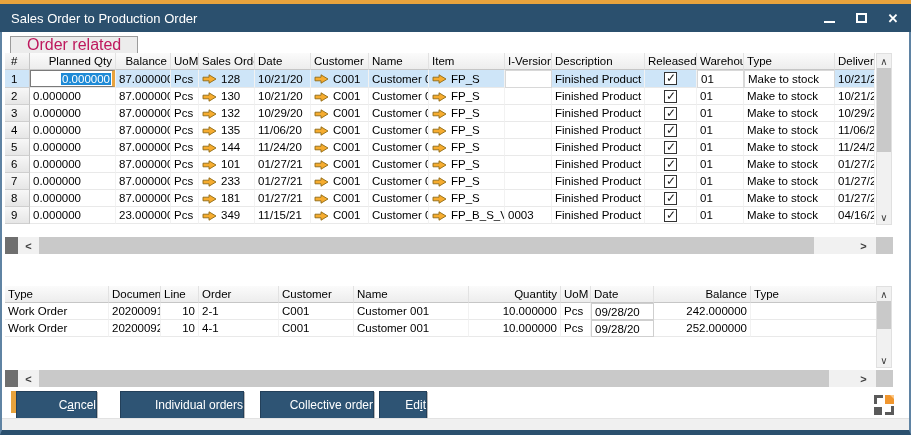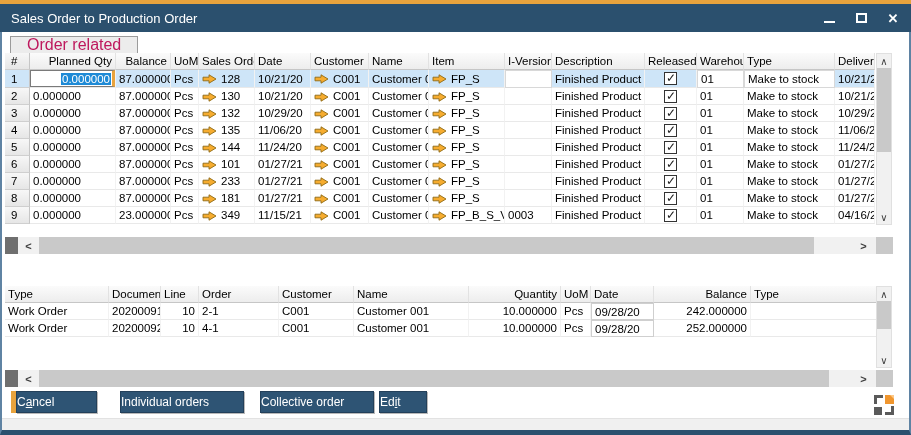--- a/index.html
+++ b/index.html
@@ -70,22 +70,22 @@
   .hscroll{ position:absolute; height:17px; display:flex; align-items:stretch; background:#F1F1F1; }
   .hs-splitter{ width:13px; background:#6F6F6F; flex:0 0 auto; }
   .hs-btn{ width:21px; font-size:11px; font-weight:bold; color:#3F3F3F; display:flex; align-items:center; justify-content:center; flex:0 0 auto; background:#F1F1F1; }
   .hs-thumb{ background:#C9C9C9; flex:0 0 auto; }
   .hs-track{ flex:1; }
   .hs-cap{ width:17px; background:#C9C9C9; flex:0 0 auto; margin-left:2px; }
   
   .btn-row{ position:absolute; left:0; right:0; height:22px; }
   .focus-bar{ position:absolute; width:5px; height:22px; background:#E8A33D; }
   .sap-btn{
-    position:absolute; height:22px; background:#2E5474; color:#fff; font-size:12px;
-    border:1px solid #23405A; box-shadow:1px 1px 0 #B9B9B9; display:flex; align-items:center; justify-content:flex-start;
+    position:absolute; height:28px; background:#2E5474; color:#fff; font-size:12px;
+    border:1px solid #23405A; box-shadow:1px 1px 0 #B9B9B9; display:flex; align-items:center; justify-content:flex-end;
     white-space:nowrap; cursor:default;
   }
   .sap-btn u{ text-decoration:underline; }
   
   .corner{ position:absolute; width:20px; height:20px; }
   .corner .tl{ position:absolute; left:0; top:0; width:9px; height:9px; border-left:3px solid #5A5A5A; border-top:3px solid #5A5A5A; }
   .corner .tr{ position:absolute; right:0; top:0; width:9px; height:9px; background:#F0962E; }
   .corner .tr .fold{ position:absolute; right:0; top:0; width:0; height:0; border-left:4px solid transparent; border-top:4px solid #FCC888; }
   .corner .bl{ position:absolute; left:0; bottom:0; width:8px; height:8px; background:#5A5A5A; }
   .corner .br{ position:absolute; right:0; bottom:0; width:9px; height:9px; border-right:3px solid #5A5A5A; border-bottom:3px solid #5A5A5A; }

